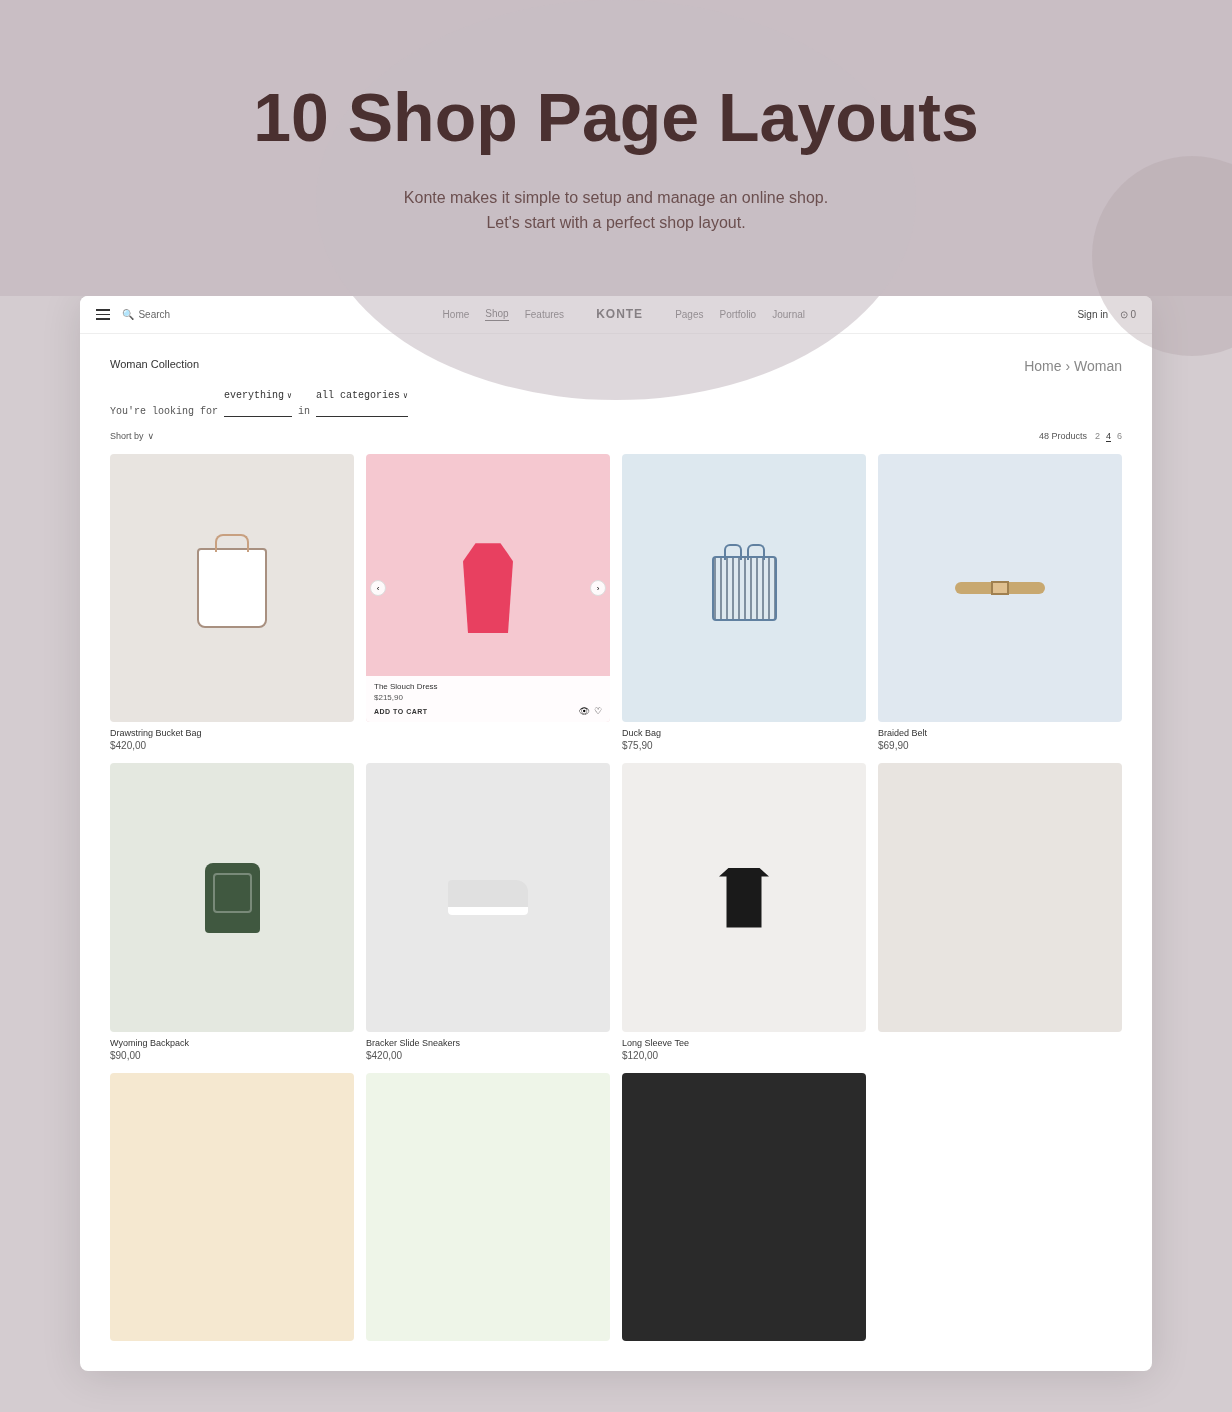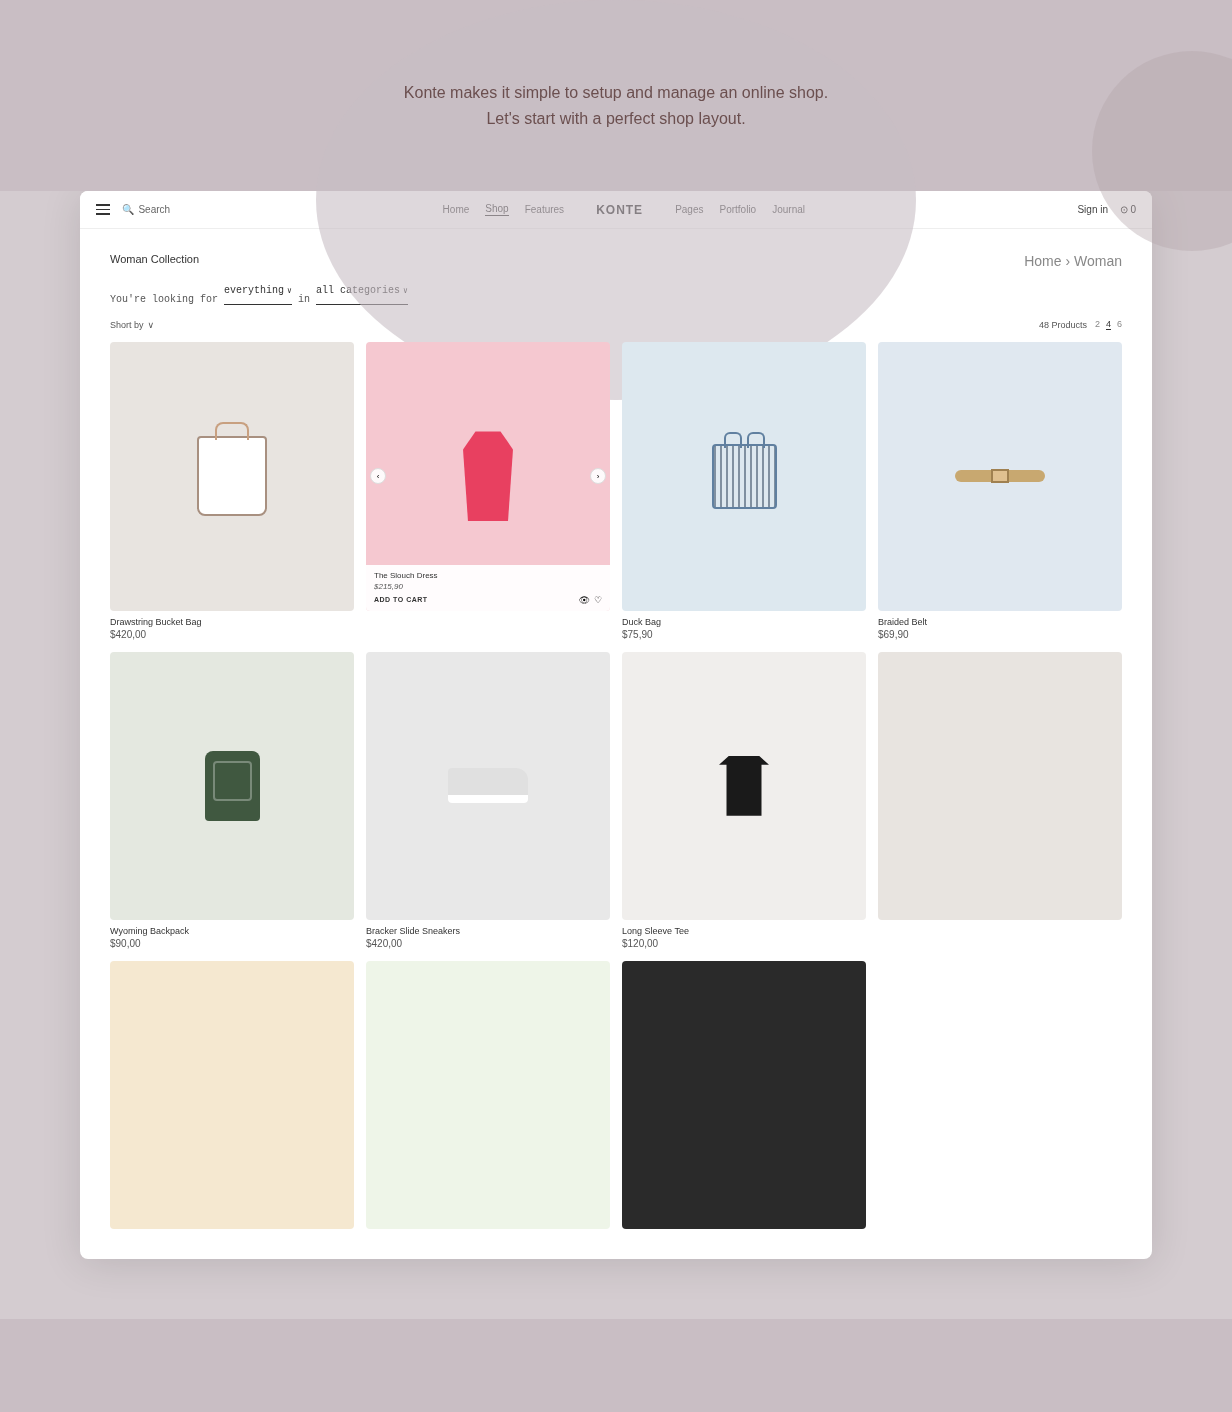--- a/index.html
+++ b/index.html
@@ -180,21 +180,21 @@
       font-size: 10px;
       color: #555;
       margin-bottom: 14px;
       font-family: Liberation Mono, monospace;
     }
     .filter-dropdown {
       display: inline-flex;
       align-items: center;
       gap: 3px;
       border-bottom: 1px solid #333;
-      padding-bottom: 8px;
+      padding-bottom: 15px;
       cursor: pointer;
       font-size: 10px;
       color: #333;
     }
     .filter-dropdown .chevron {
       font-size: 8px;
     }
 
     
     .sort-bar {
@@ -274,21 +274,21 @@
     .img-row3d { background: #2a2a2a; }
 
     
     .card-overlay {
       position: absolute;
       bottom: 0; left: 0; right: 0;
       background: rgba(255,255,255,0.95);
       padding: 6px 8px;
     }
     .overlay-name { font-size: 8px; color: #333; margin-bottom: 2px; }
-    .overlay-price { font-size: 8px; color: #555; margin-bottom: 4px; font-style: italic; }
+    .overlay-price { font-size: 8px; color: #555; margin-bottom: 4px; }
     .overlay-actions {
       display: flex;
       align-items: center;
       justify-content: space-between;
     }
     .add-to-cart-btn {
       font-size: 7px;
       font-weight: 600;
       letter-spacing: 0.5px;
       color: #333;
@@ -435,20 +435,21 @@
       width: 50px; height: 60px;
       background: #1a1a1a;
       clip-path: polygon(20% 0%, 80% 0%, 100% 15%, 85% 15%, 85% 100%, 15% 100%, 15% 15%, 0% 15%);
     }
   </style>
 </head>
 <body>
 
 <div class="hero-section">
   <div class="deco-circle"></div>
+  <h1 class="hero-title">10 Shop Page Layouts</h1>
   <p class="hero-subtitle">
     <span>Konte makes it simple to setup and manage an online shop.</span><br>
     <span>Let's start with a perfect shop layout.</span>
   </p>
 </div>
 
 <div class="browser-wrapper">
   <div class="browser-window">
 
     <nav class="nav-bar">

